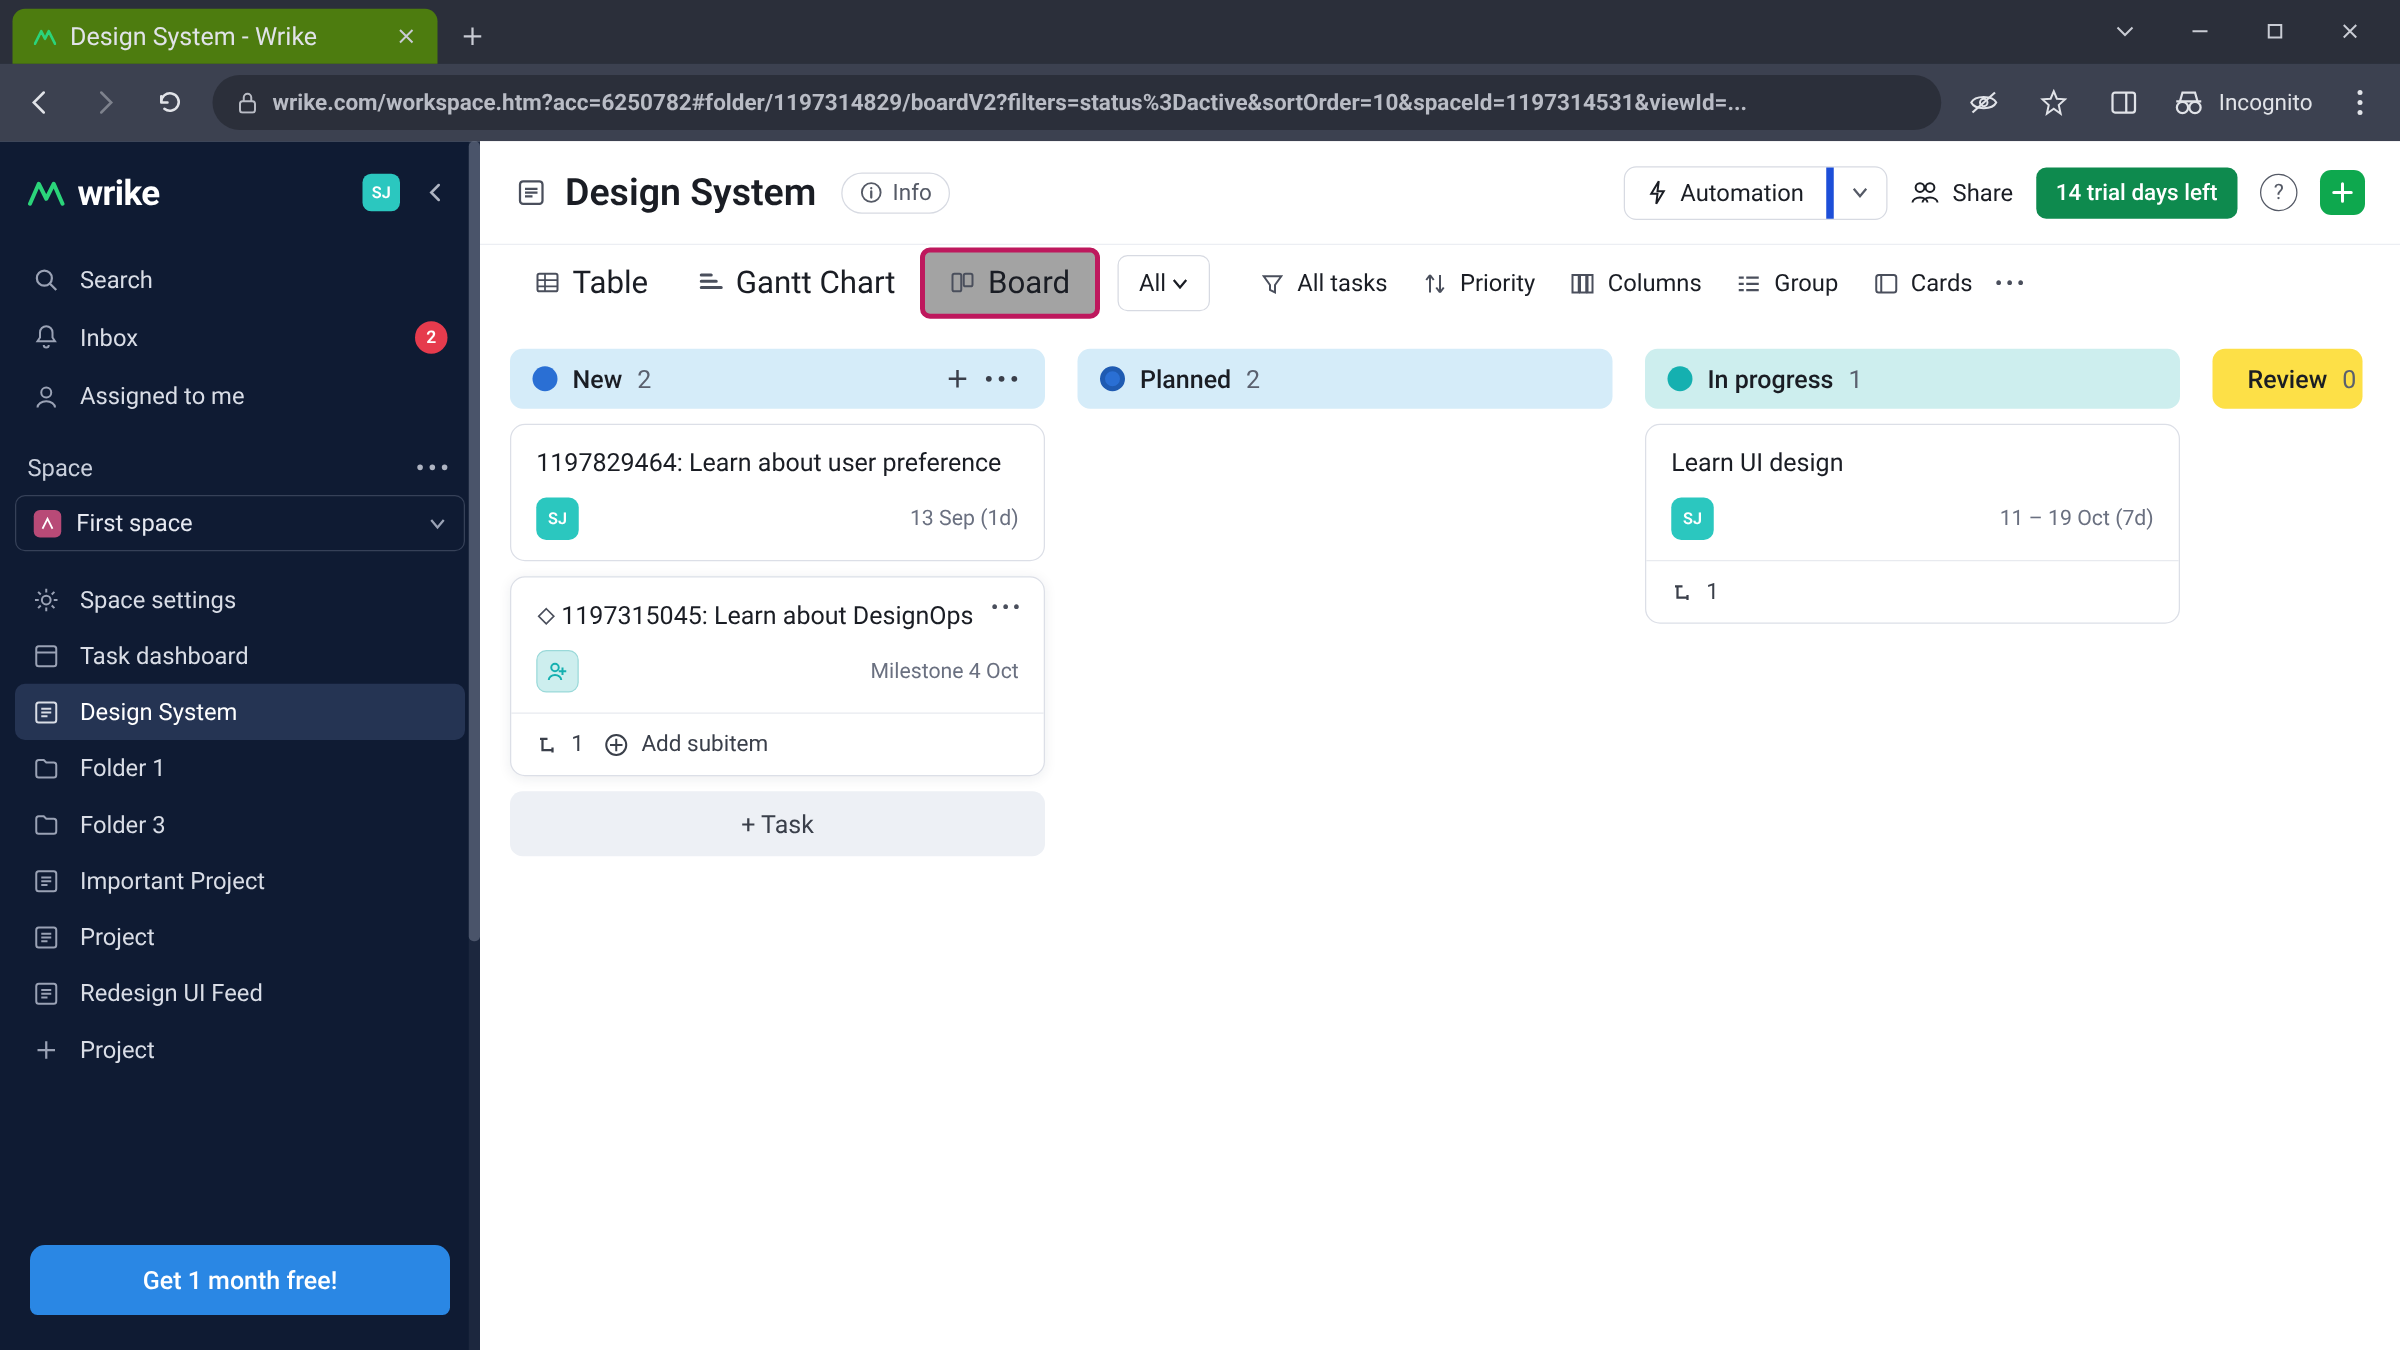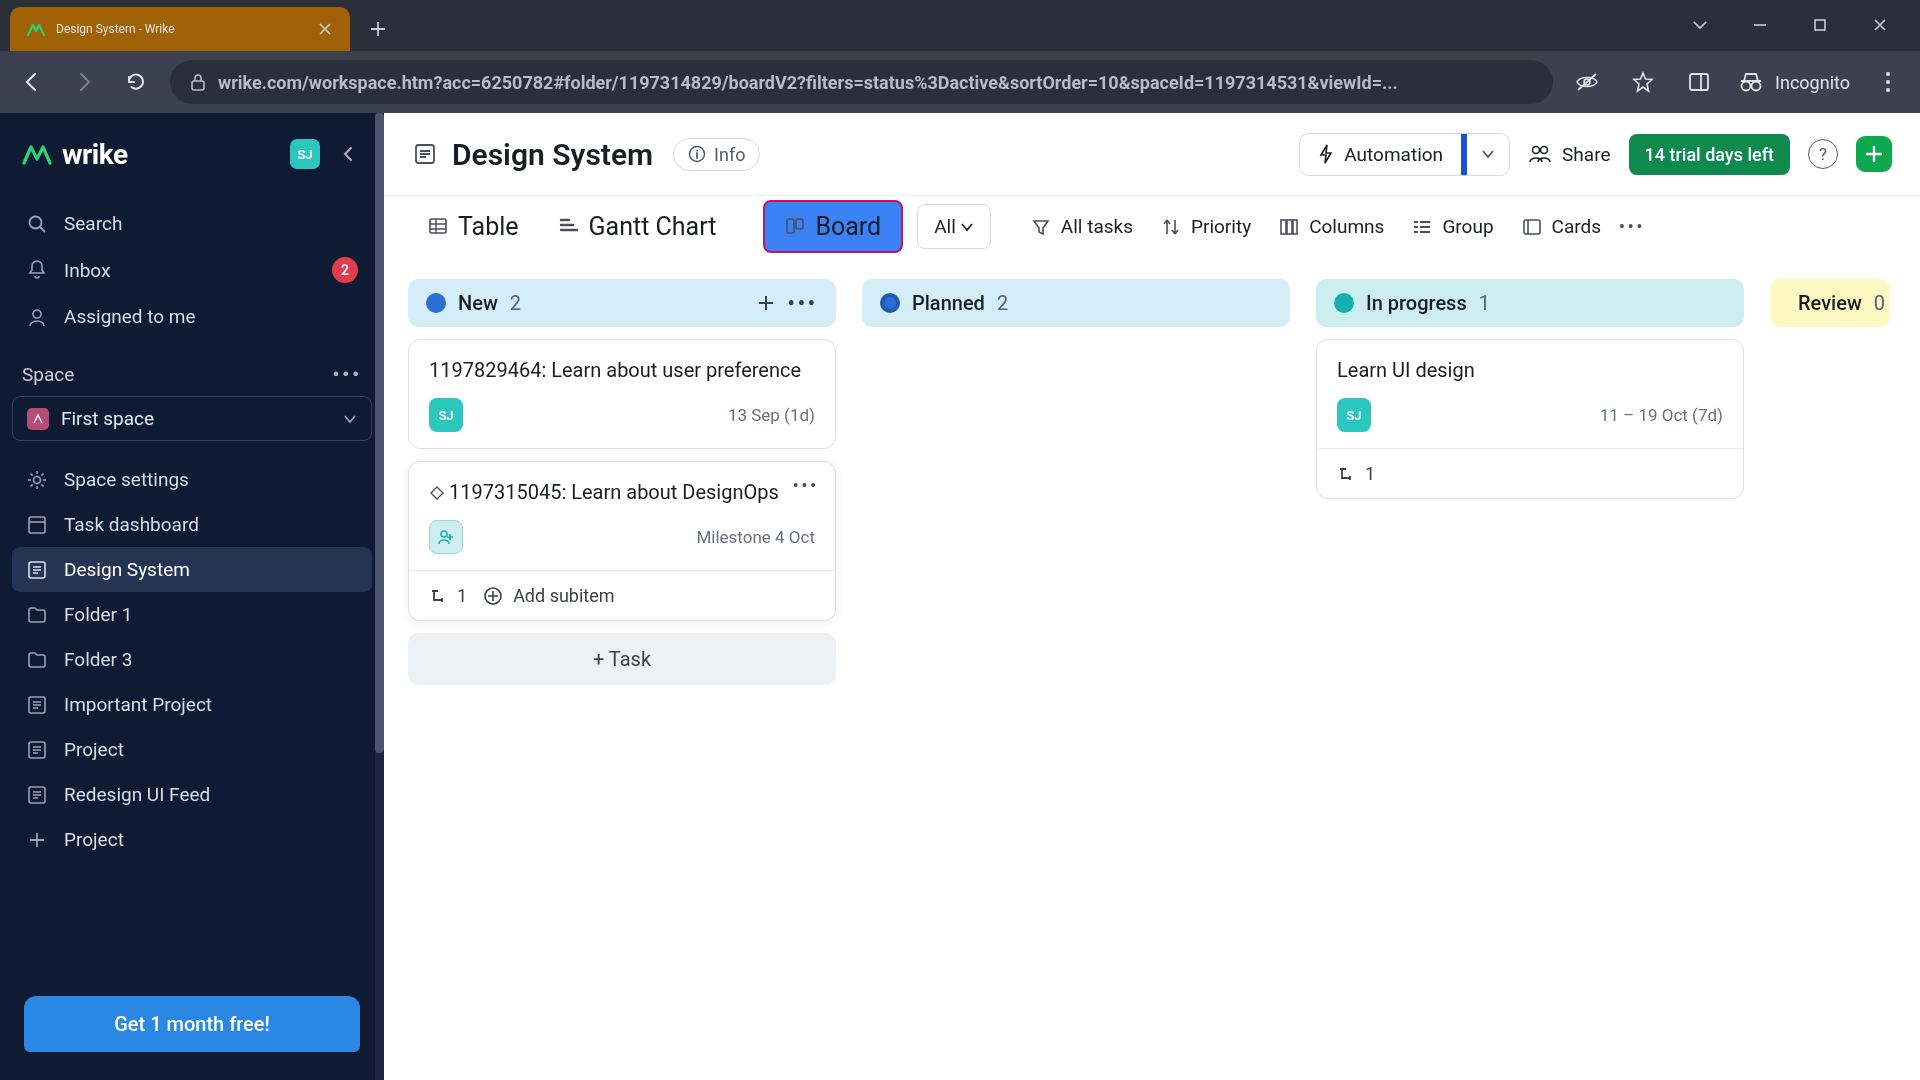--- a/index.html
+++ b/index.html
@@ -1,20 +1,20 @@
 <!DOCTYPE html>
 <html><head>
 <meta charset="utf-8">
 <style>
 * { margin: 0; padding: 0; box-sizing: border-box; font-family: -apple-system, BlinkMacSystemFont, 'Segoe UI', Roboto, sans-serif; }
 body { width: 1920px; height: 1080px; overflow: hidden; background: #1f2430; transform-origin: top left; }
 
 
 .browser-top { background: #2b2f3a; height: 51px; display: flex; align-items: flex-end; }
-.tab { background: #a16207; height: 44px; width: 340px; border-radius: 10px 10px 0 0; display: flex; align-items: center; padding: 16px 16px; gap: 10px; margin-left: 10px; color: #e1e3e8; font-size: 12px; }
+.tab { background: #4d7c0f; height: 44px; width: 340px; border-radius: 10px 10px 0 0; display: flex; align-items: center; padding: 16px 16px; gap: 10px; margin-left: 10px; color: #e1e3e8; font-size: 20px; }
 .tab-favicon { width: 20px; height: 20px; display:flex; align-items:center; justify-content:center; }
 .tab-close { margin-left: auto; width:18px; height:18px; display:flex; align-items:center; justify-content:center; color:#c9ccd4; }
 .new-tab { width: 40px; height: 40px; display:flex; align-items:center; justify-content:center; color:#c9ccd4; font-size:22px; margin-left:8px; margin-bottom:2px; }
 .window-controls { margin-left:auto; display:flex; gap:36px; padding-right:28px; padding-bottom:14px; color:#c9ccd4; }
 .win-btn { width:24px; height:24px; display:flex; align-items:center; justify-content:center; }
 
 .addr-bar { background:#3c4150; height:62px; display:flex; align-items:center; padding:0 14px; gap:16px; }
 .nav-btn { width:36px; height:36px; display:flex; align-items:center; justify-content:center; color:#e1e3e8; border-radius:18px; }
 .nav-btn.disabled { opacity:0.4; }
 .addr-input { flex:1; background:#2b2f3a; height:44px; border-radius:22px; display:flex; align-items:center; padding:0 20px; gap:12px; color:#b9bcc5; font-size:18px; overflow:hidden; }
@@ -61,36 +61,36 @@
 .automation-main { display:flex; align-items:center; gap:10px; padding:9px 18px; font-size:19px; color:#1a1d24; border-right:6px solid #1d4ed8; }
 .automation-chev { padding:9px 14px; color:#555a66; }
 .share-btn { display:flex; align-items:center; gap:10px; font-size:19px; color:#1a1d24; }
 .trial-badge { background:#0e8a4e; color:#fff; padding:10px 16px; border-radius:8px; font-size:18px; font-weight:500;}
 .help-btn { width:30px; height:30px; border:1.5px solid #555a66; border-radius:15px; display:flex; align-items:center; justify-content:center; color:#555a66; font-size:17px;}
 .plus-badge { width:36px; height:36px; background:#0ea84e; border-radius:9px; color:#fff; display:flex; align-items:center; justify-content:center; font-size:24px; font-weight:600;}
 
 .toolbar { height:62px; display:flex; align-items:center; padding:0 24px; gap:0; border-top:1px solid #eceef3; }
 .view-tabs { display:flex; gap:0; background:transparent; }
 .view-tab { display:flex; align-items:center; gap:10px; padding:10px 20px; font-size:25px; color:#1a1d24; border-radius:8px; }
-.view-tab.active { background:#3b82f6; border:2px solid #be185d;margin-left:27px; }
+.view-tab.active { background:#a3a3a3; border:4px solid #be185d; }
 .view-tab .icon { width:20px; height:20px; color:#4a4f5c; }
 .filter-pill { display:flex; align-items:center; gap:4px; padding:10px 16px; font-size:19px; color:#1a1d24; margin-left:14px; border:1px solid #d7dae2; border-radius:8px;}
 .tb-group { display:flex; align-items:center; gap:28px; margin-left:40px; }
 .tb-item { display:flex; align-items:center; gap:10px; font-size:19px; color:#1a1d24; }
 .tb-item .icon { color:#4a4f5c; width:20px; height:20px; display:flex; align-items:center; justify-content:center;}
 .tb-more { margin-left:18px; letter-spacing:3px; color:#4a4f5c; font-weight:700; }
 
 .board { flex:1; display:flex; gap:26px; padding:22px 24px; overflow:hidden; }
 .col { width:428px; flex-shrink:0; }
 .col.narrow { width:120px; }
 .col-hdr { border-radius:10px; padding:12px 18px; display:flex; align-items:center; gap:12px; font-size:20px; }
 .col-hdr.new { background:#d5ecf9; }
 .col-hdr.planned { background:#d5ecf9; }
 .col-hdr.progress { background:#cdeeee; }
-.col-hdr.review { background:#fef9c3;padding-left:16px; }
+.col-hdr.review { background:#fde047;padding-left:16px; }
 .status-dot { width:20px; height:20px; border-radius:10px; }
 .status-dot.new-d { background:#2a6fd4; }
 .status-dot.planned-d { background:#2a6fd4; border:4px solid #1f5bb2;}
 .status-dot.progress-d { background:#15b0b0; }
 .status-dot.review-d { background:#e5b21a; }
 .col-name { font-weight:500; color:#1a1d24; }
 .col-count { color:#5a606e; }
 .col-add { margin-left:auto; color:#3a3f4a; font-size:24px; }
 .col-more { letter-spacing:3px; color:#3a3f4a; font-weight:700;}
 

